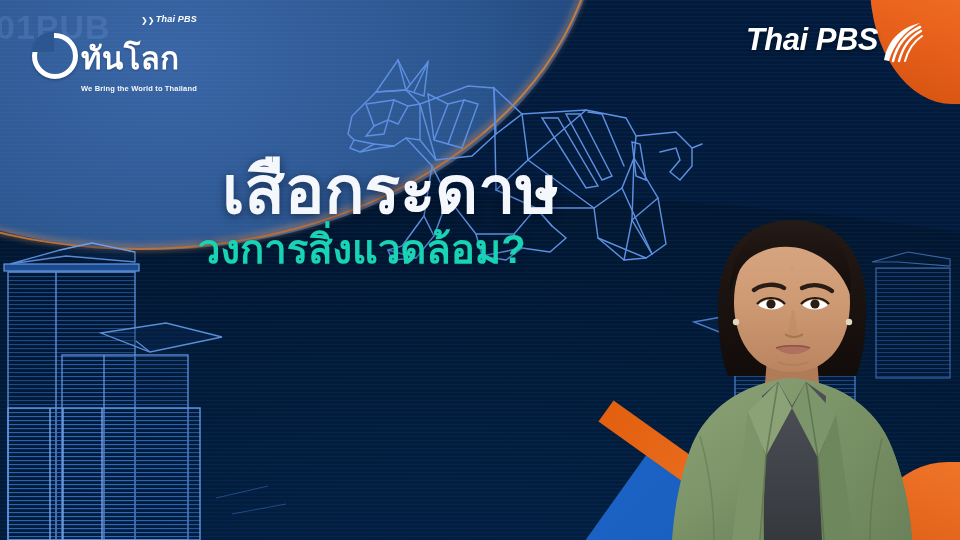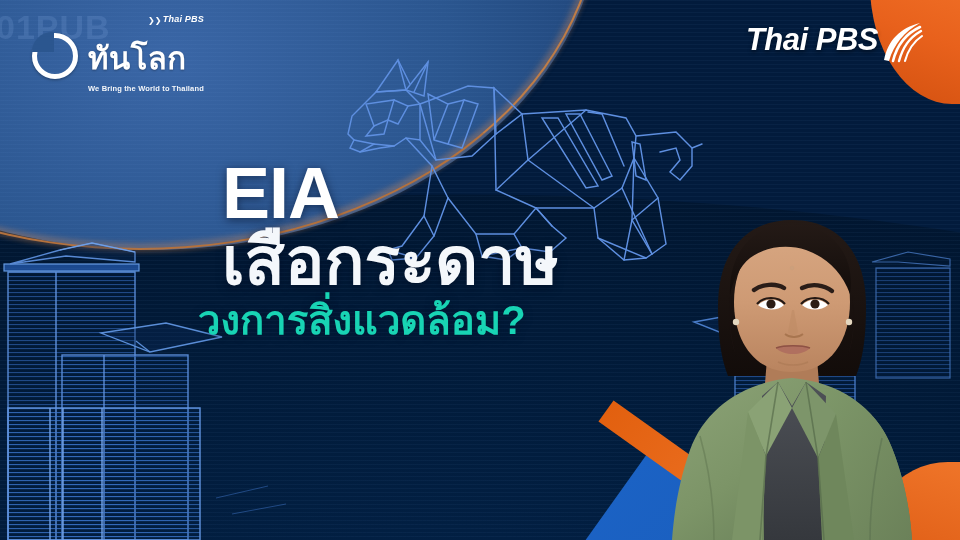--- a/index.html
+++ b/index.html
@@ -134,21 +134,21 @@
     color: rgba(150,185,235,0.17);
     font-family: "Liberation Sans", sans-serif;
   }
 
   
   .logo-thunlok {
     position: absolute;
     left: 32px; top: 18px;
     display: flex;
     align-items: center;
-    gap: 10px;
+    gap: 3px;
     justify-content: flex-end;
   }
   .logo-ring {
     width: 46px; height: 46px;
     border-radius: 50%;
     border: 5px solid #FFFFFF;
     position: relative;
     flex: 0 0 auto;
     box-shadow: 0 1px 3px rgba(0,0,0,0.35);
   }
@@ -423,21 +423,20 @@
         <path d="M6 40 C10 20 22 8 42 3 C26 12 16 24 11 41 Z" fill="#ffffff"></path>
         <path d="M13 41 C17 24 26 13 41 6 C28 16 21 27 18 41 Z" fill="#0C2B56" opacity="0.0"></path>
         <path d="M15 41 C19 25 27 14 42 7" stroke="#ffffff" stroke-width="2.6" fill="none" stroke-linecap="round"></path>
         <path d="M21 41 C25 27 31 18 43 11" stroke="#ffffff" stroke-width="2.4" fill="none" stroke-linecap="round"></path>
         <path d="M27 41 C30 30 35 22 44 16" stroke="#ffffff" stroke-width="2.1" fill="none" stroke-linecap="round"></path>
       </svg>
     </div>
   </div>
 
   <div class="headline">
-    <div class="h-eia">EIA</div>
     <div class="h-thai">เสือกระดาษ</div>
     <div class="h-green">วงการสิ่งแวดล้อม?</div>
   </div>
 
   <div class="presenter">
     <svg width="276" height="330" viewBox="0 0 276 330" fill="none">
       <defs>
         <linearGradient id="jacket" x1="0" y1="0" x2="1" y2="1">
           <stop offset="0%" stop-color="#8CA377"></stop>
           <stop offset="45%" stop-color="#7C9467"></stop>

